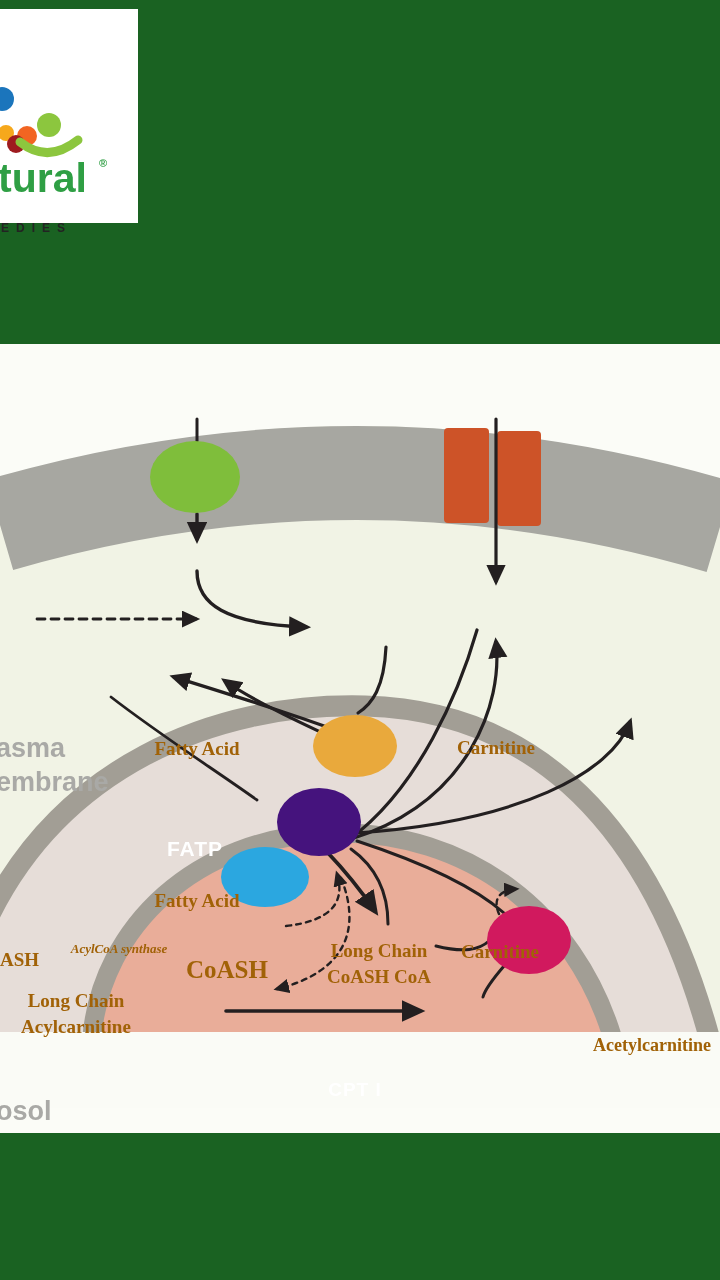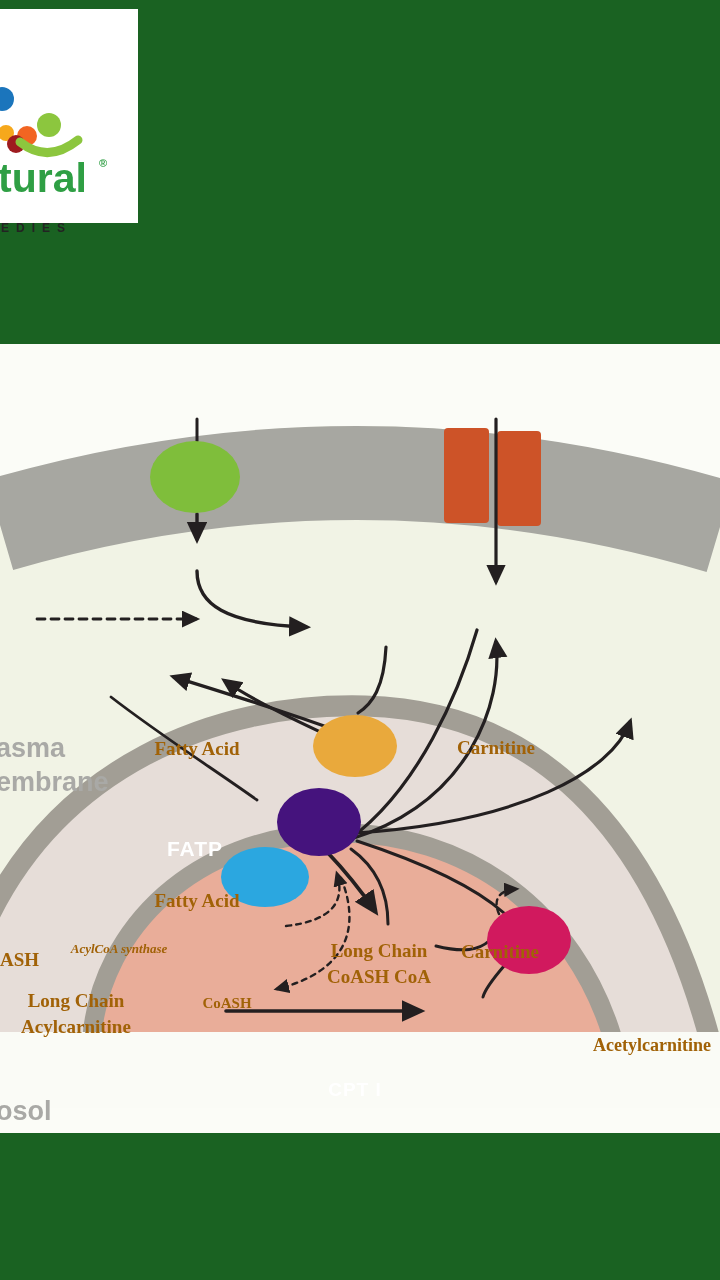--- a/index.html
+++ b/index.html
@@ -111,21 +111,21 @@
     <span class="lbl" style="left:197px;top:405px;font-size:19px;">Fatty Acid</span>
     <span class="lbl" style="left:496px;top:404px;font-size:19px;">Carnitine</span>
     <span class="lbl" style="left:197px;top:557px;font-size:19px;">Fatty Acid</span>
     <span class="lbl left" style="left:0px;top:616px;font-size:19px;">ASH</span>
     <span class="lbl ital" style="left:119px;top:605px;font-size:13px;">AcylCoA synthase</span>
     <span class="lbl" style="left:379px;top:620px;font-size:19px;line-height:26px;">
         <span style="display:block;">Long Chain</span>
         <span style="display:block;">CoASH CoA</span>
       </span>
     <span class="lbl" style="left:500px;top:608px;font-size:19px;">Carnitine</span>
-    <span class="lbl" style="left:227px;top:659px;font-size:15px;text-align:center;">CoASH</span>
+    <span class="lbl" style="left:227px;top:626px;font-size:25px;text-align:center;">CoASH</span>
     <span class="lbl" style="left:76px;top:670px;font-size:19px;line-height:26px;">
         <span style="display:block;">Long Chain</span>
         <span style="display:block;">Acylcarnitine</span>
       </span>
     <span class="lbl" style="left:652px;top:701px;font-size:18px;">Acetylcarnitine</span>
 
     <span class="node-lbl" style="left:195px;top:477px;font-size:21px;margin-top:28px;">FATP</span>
     <span class="node-lbl" style="left:355px;top:746px;font-size:19px;">CPT I</span>
 
   </div>

